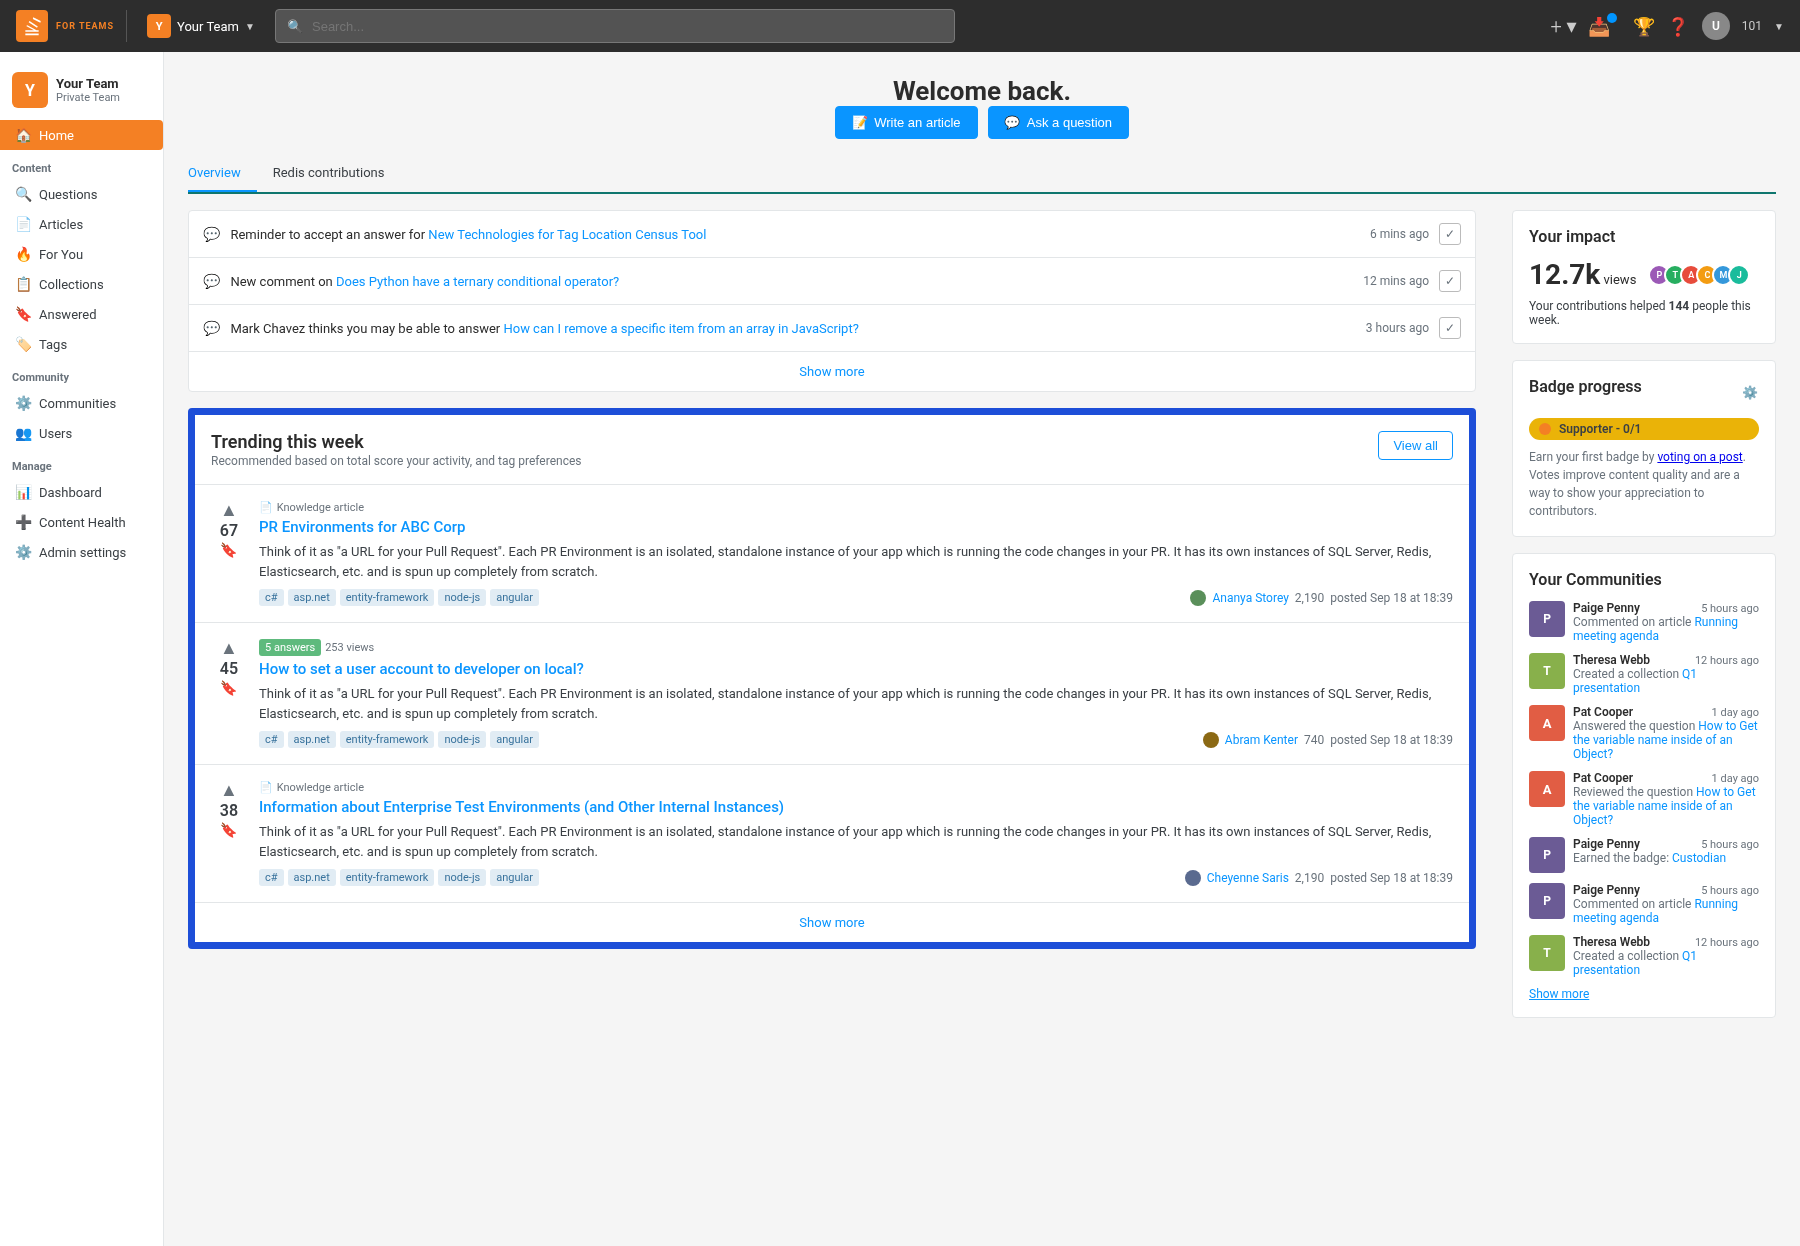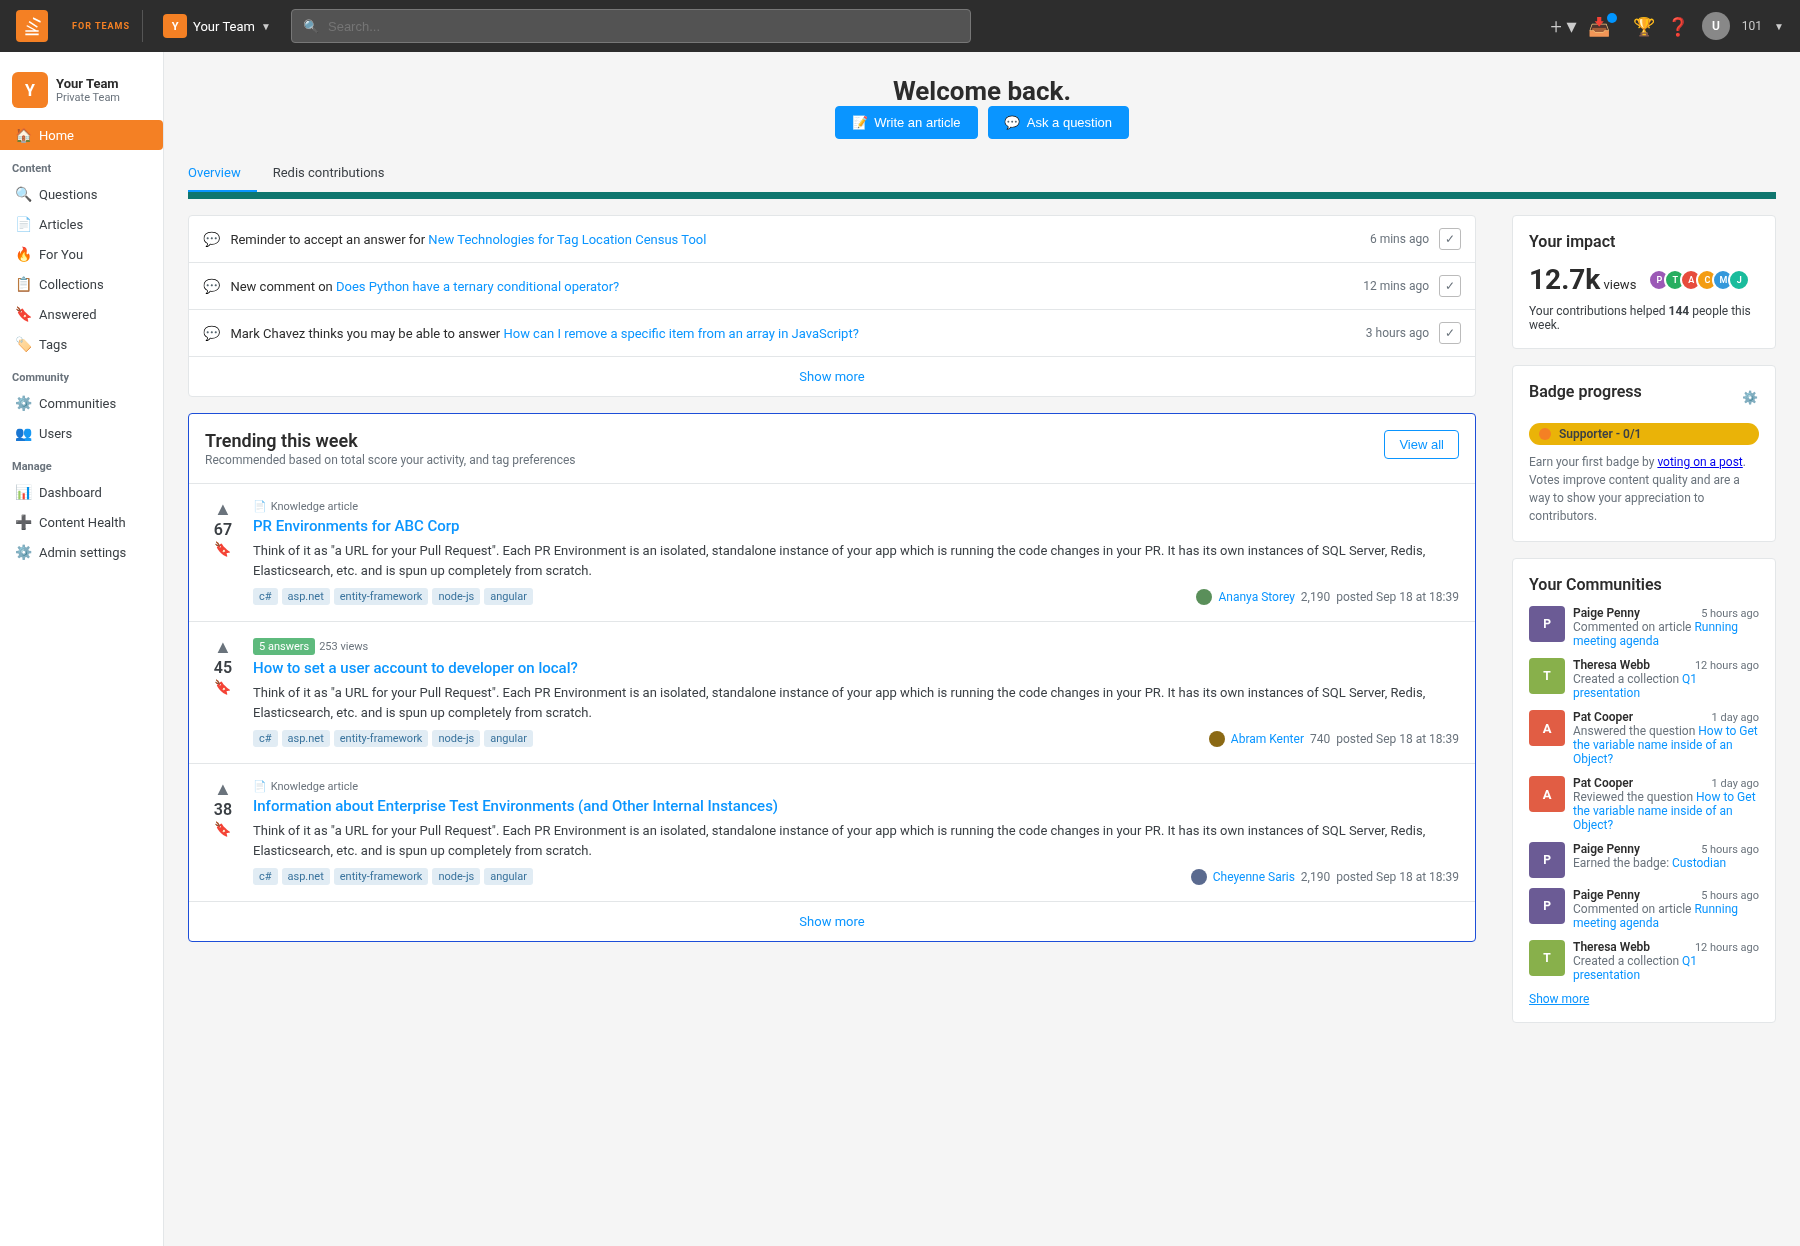--- a/index.html
+++ b/index.html
@@ -11,21 +11,21 @@
       height: 52px;
       display: flex;
       align-items: center;
       padding: 0 16px;
       gap: 12px;
       position: fixed;
       top: 0; left: 0; right: 0;
       z-index: 100;
     }
     .topnav-logo {
-      display: flex; align-items: center; gap: 24px;
+      display: flex; align-items: center; gap: 8px;
       color: #fff; font-weight: 700; font-size: 15px;
       padding-right: 12px;
       border-right: 1px solid #555;
     }
     .logo-icon {
       width: 32px; height: 32px;
       background: #f48024;
       border-radius: 4px;
       display: flex; align-items: center; justify-content: center;
     }
@@ -135,21 +135,21 @@
       display: flex; align-items: center; gap: 6px;
       padding: 8px 16px; border-radius: 4px;
       font-size: 13px; cursor: pointer; border: 1px solid;
       font-weight: 500;
     }
     .btn-primary {
       background: #0a95ff; color: #fff; border-color: #0a95ff;
     }
 
     .tabs {
-      display: flex; border-bottom: 7px solid #0f766e;
+      display: flex; border-bottom: 2px solid #0f766e;
       margin-bottom: 16px;
     }
     .tab {
       padding: 10px 16px 10px 0;
       margin-right: 16px;
       font-size: 13px; cursor: pointer; color: #3b4045;
       border-bottom: 2px solid transparent;
     }
     .tab.active {
       color: #0a95ff;
@@ -182,21 +182,21 @@
       border-radius: 3px; display: flex; align-items: center; justify-content: center;
       cursor: pointer; color: #6a737c; font-size: 12px;
     }
     .show-more {
       text-align: center; padding: 12px;
       color: #0a95ff; cursor: pointer; font-size: 13px;
     }
 
     
     .trending-section {
-      background: #fff; border: 1px solid #1d4ed8; border-radius: 4px;
+      background: #fff; border: 7px solid #1d4ed8; border-radius: 4px;
       overflow: hidden;
     }
     .trending-header {
       padding: 16px; border-bottom: 1px solid #e3e6e8;
       display: flex; align-items: flex-start; justify-content: space-between;
     }
     .trending-title { font-size: 18px; font-weight: 600; }
     .trending-subtitle { font-size: 12px; color: #6a737c; margin-top: 2px; }
     .btn-outline {
       background: #fff; color: #0a95ff; border: 1px solid #0a95ff;

